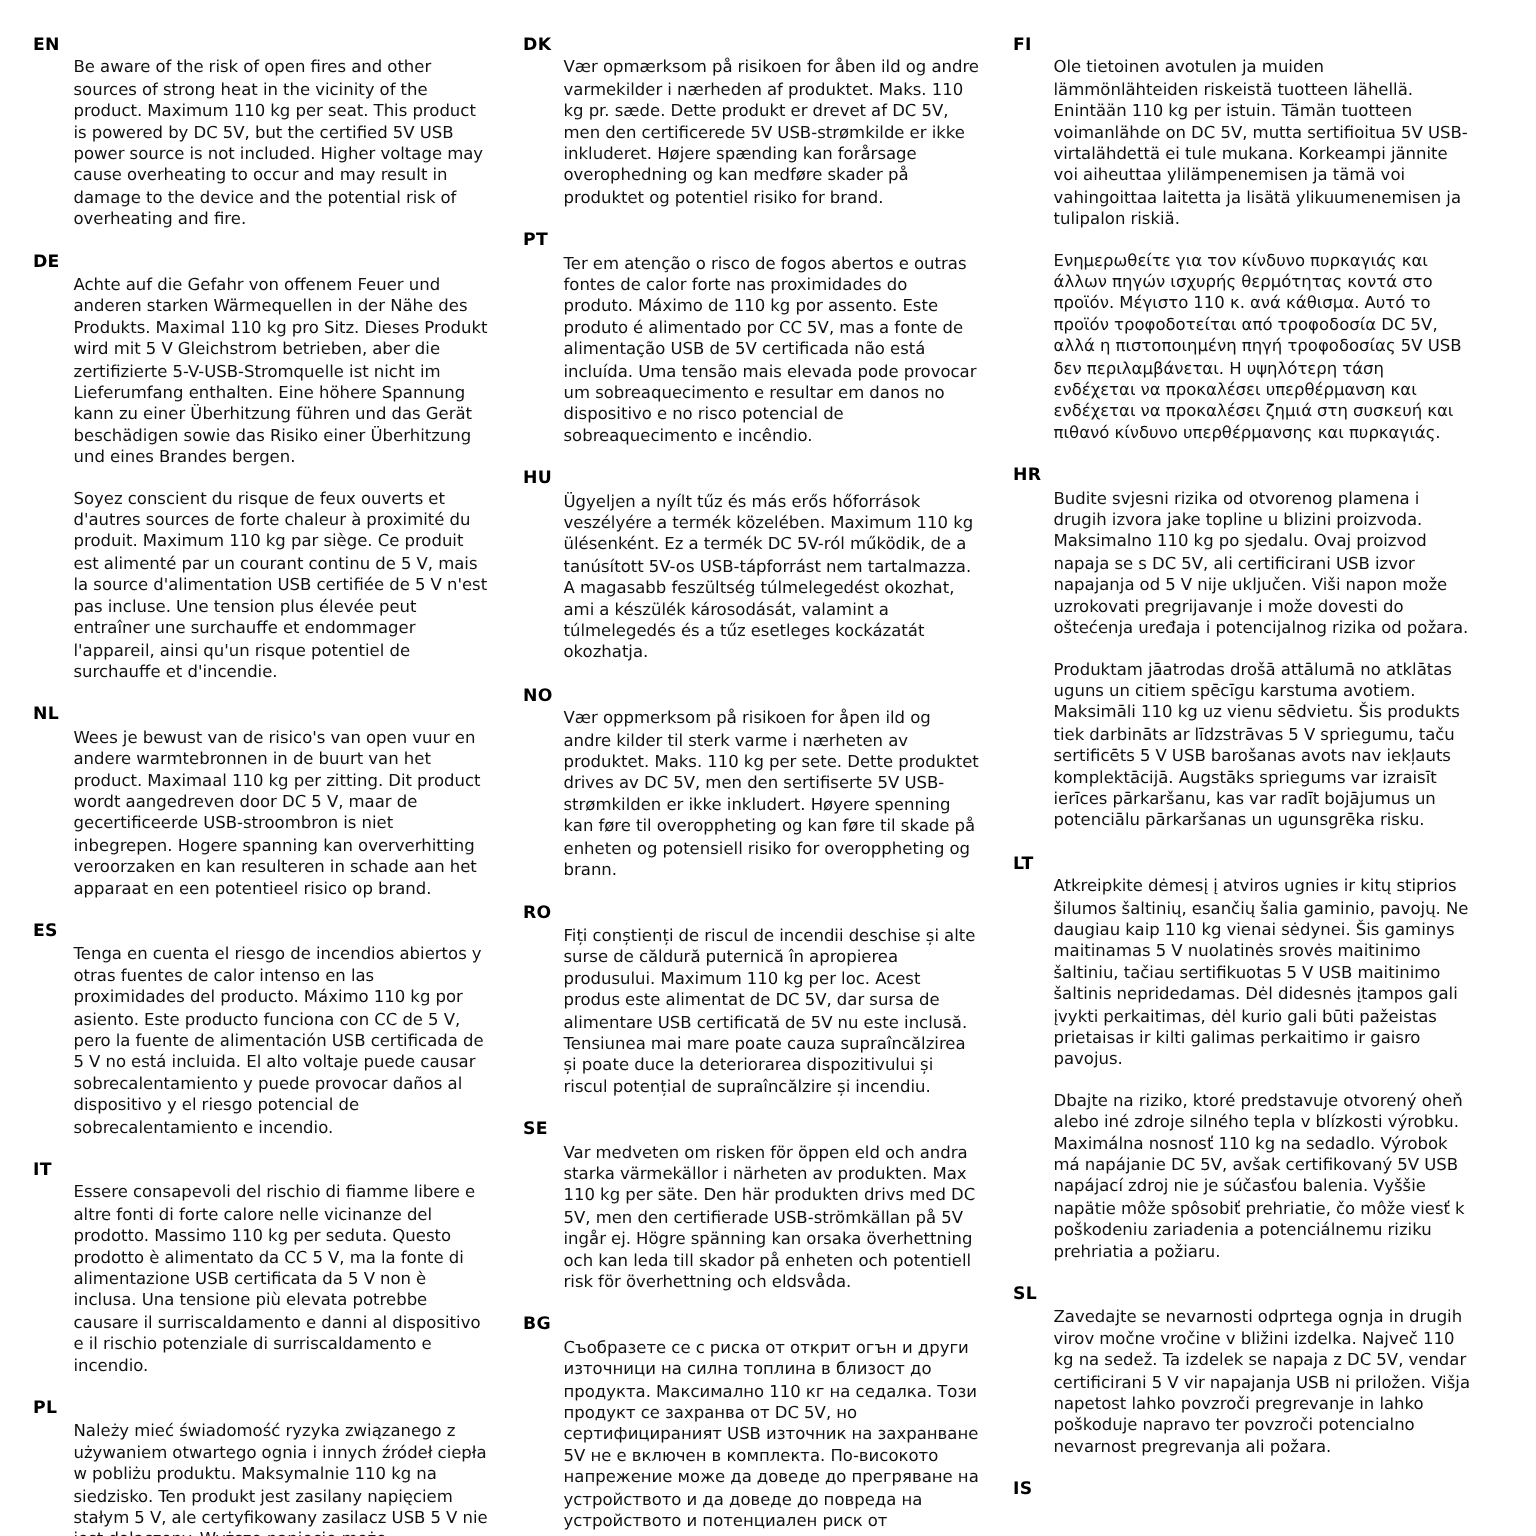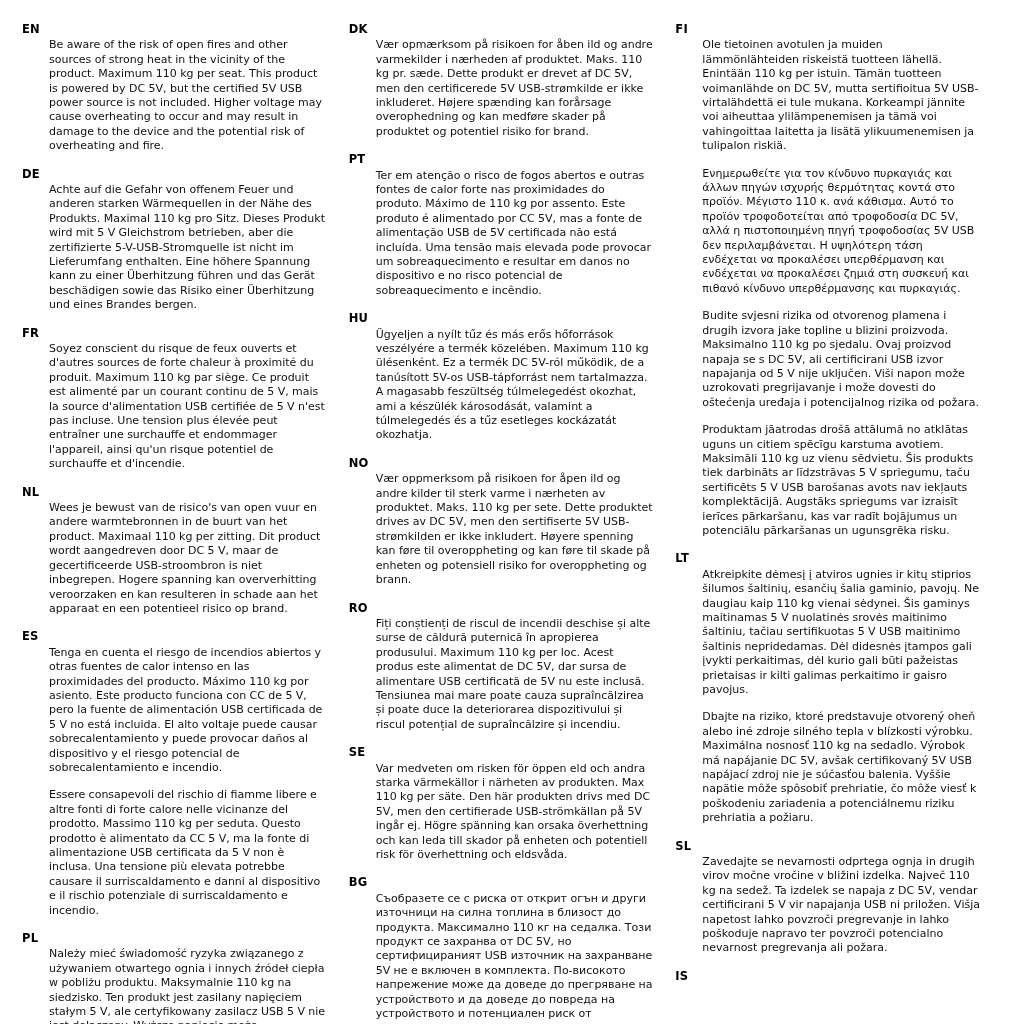--- a/index.html
+++ b/index.html
@@ -59,32 +59,32 @@
   <div class="column">
     <div class="entry">
       <div class="entry-code">EN</div>
       <div class="entry-text">Be aware of the risk of open fires and other sources of strong heat in the vicinity of the product. Maximum 110 kg per seat. This product is powered by DC 5V, but the certified 5V USB power source is not included. Higher voltage may cause overheating to occur and may result in damage to the device and the potential risk of overheating and fire.</div>
     </div>
     <div class="entry">
       <div class="entry-code">DE</div>
       <div class="entry-text">Achte auf die Gefahr von offenem Feuer und anderen starken Wärmequellen in der Nähe des Produkts. Maximal 110 kg pro Sitz. Dieses Produkt wird mit 5 V Gleichstrom betrieben, aber die zertifizierte 5-V-USB-Stromquelle ist nicht im Lieferumfang enthalten. Eine höhere Spannung kann zu einer Überhitzung führen und das Gerät beschädigen sowie das Risiko einer Überhitzung und eines Brandes bergen.</div>
     </div>
     <div class="entry">
-      <div class="entry-code">FR</div>
       <div class="entry-text">Soyez conscient du risque de feux ouverts et d'autres sources de forte chaleur à proximité du produit. Maximum 110 kg par siège. Ce produit est alimenté par un courant continu de 5 V, mais la source d'alimentation USB certifiée de 5 V n'est pas incluse. Une tension plus élevée peut entraîner une surchauffe et endommager l'appareil, ainsi qu'un risque potentiel de surchauffe et d'incendie.</div>
     </div>
     <div class="entry">
       <div class="entry-code">NL</div>
       <div class="entry-text">Wees je bewust van de risico's van open vuur en andere warmtebronnen in de buurt van het product. Maximaal 110 kg per zitting. Dit product wordt aangedreven door DC 5 V, maar de gecertificeerde USB-stroombron is niet inbegrepen. Hogere spanning kan oververhitting veroorzaken en kan resulteren in schade aan het apparaat en een potentieel risico op brand.</div>
     </div>
     <div class="entry">
       <div class="entry-code">ES</div>
       <div class="entry-text">Tenga en cuenta el riesgo de incendios abiertos y otras fuentes de calor intenso en las proximidades del producto. Máximo 110 kg por asiento. Este producto funciona con CC de 5 V, pero la fuente de alimentación USB certificada de 5 V no está incluida. El alto voltaje puede causar sobrecalentamiento y puede provocar daños al dispositivo y el riesgo potencial de sobrecalentamiento e incendio.</div>
     </div>
     <div class="entry">
+      <div class="entry-code">IT</div>
       <div class="entry-text">Essere consapevoli del rischio di fiamme libere e altre fonti di forte calore nelle vicinanze del prodotto. Massimo 110 kg per seduta. Questo prodotto è alimentato da CC 5 V, ma la fonte di alimentazione USB certificata da 5 V non è inclusa. Una tensione più elevata potrebbe causare il surriscaldamento e danni al dispositivo e il rischio potenziale di surriscaldamento e incendio.</div>
     </div>
     <div class="entry">
       <div class="entry-code">PL</div>
       <div class="entry-text">Należy mieć świadomość ryzyka związanego z używaniem otwartego ognia i innych źródeł ciepła w pobliżu produktu. Maksymalnie 110 kg na siedzisko. Ten produkt jest zasilany napięciem stałym 5 V, ale certyfikowany zasilacz USB 5 V nie jest dołączony. Wyższe napięcie może spowodować przegrzanie i uszkodzenie sprzętu oraz potencjalne ryzyko przegrzania i pożaru.</div>
     </div>
 
   </div>
 
   <div class="column">
@@ -124,20 +124,21 @@
 
   <div class="column">
     <div class="entry">
       <div class="entry-code">FI</div>
       <div class="entry-text">Ole tietoinen avotulen ja muiden lämmönlähteiden riskeistä tuotteen lähellä. Enintään 110 kg per istuin. Tämän tuotteen voimanlähde on DC 5V, mutta sertifioitua 5V USB-virtalähdettä ei tule mukana. Korkeampi jännite voi aiheuttaa ylilämpenemisen ja tämä voi vahingoittaa laitetta ja lisätä ylikuumenemisen ja tulipalon riskiä.</div>
     </div>
     <div class="entry">
       <div class="entry-text">Ενημερωθείτε για τον κίνδυνο πυρκαγιάς και άλλων πηγών ισχυρής θερμότητας κοντά στο προϊόν. Μέγιστο 110 κ. ανά κάθισμα. Αυτό το προϊόν τροφοδοτείται από τροφοδοσία DC 5V, αλλά η πιστοποιημένη πηγή τροφοδοσίας 5V USB δεν περιλαμβάνεται. Η υψηλότερη τάση ενδέχεται να προκαλέσει υπερθέρμανση και ενδέχεται να προκαλέσει ζημιά στη συσκευή και πιθανό κίνδυνο υπερθέρμανσης και πυρκαγιάς.</div>
     </div>
     <div class="entry">
+      <div class="entry-code">HR</div>
       <div class="entry-text">Budite svjesni rizika od otvorenog plamena i drugih izvora jake topline u blizini proizvoda. Maksimalno 110 kg po sjedalu. Ovaj proizvod napaja se s DC 5V, ali certificirani USB izvor napajanja od 5 V nije uključen. Viši napon može uzrokovati pregrijavanje i može dovesti do oštećenja uređaja i potencijalnog rizika od požara.</div>
     </div>
     <div class="entry">
       <div class="entry-text">Produktam jāatrodas drošā attālumā no atklātas uguns un citiem spēcīgu karstuma avotiem. Maksimāli 110 kg uz vienu sēdvietu. Šis produkts tiek darbināts ar līdzstrāvas 5 V spriegumu, taču sertificēts 5 V USB barošanas avots nav iekļauts komplektācijā. Augstāks spriegums var izraisīt ierīces pārkaršanu, kas var radīt bojājumus un potenciālu pārkaršanas un ugunsgrēka risku.</div>
     </div>
     <div class="entry">
       <div class="entry-code">LT</div>
       <div class="entry-text">Atkreipkite dėmesį į atviros ugnies ir kitų stiprios šilumos šaltinių, esančių šalia gaminio, pavojų. Ne daugiau kaip 110 kg vienai sėdynei. Šis gaminys maitinamas 5 V nuolatinės srovės maitinimo šaltiniu, tačiau sertifikuotas 5 V USB maitinimo šaltinis nepridedamas. Dėl didesnės įtampos gali įvykti perkaitimas, dėl kurio gali būti pažeistas prietaisas ir kilti galimas perkaitimo ir gaisro pavojus.</div>
     </div>
     <div class="entry">

